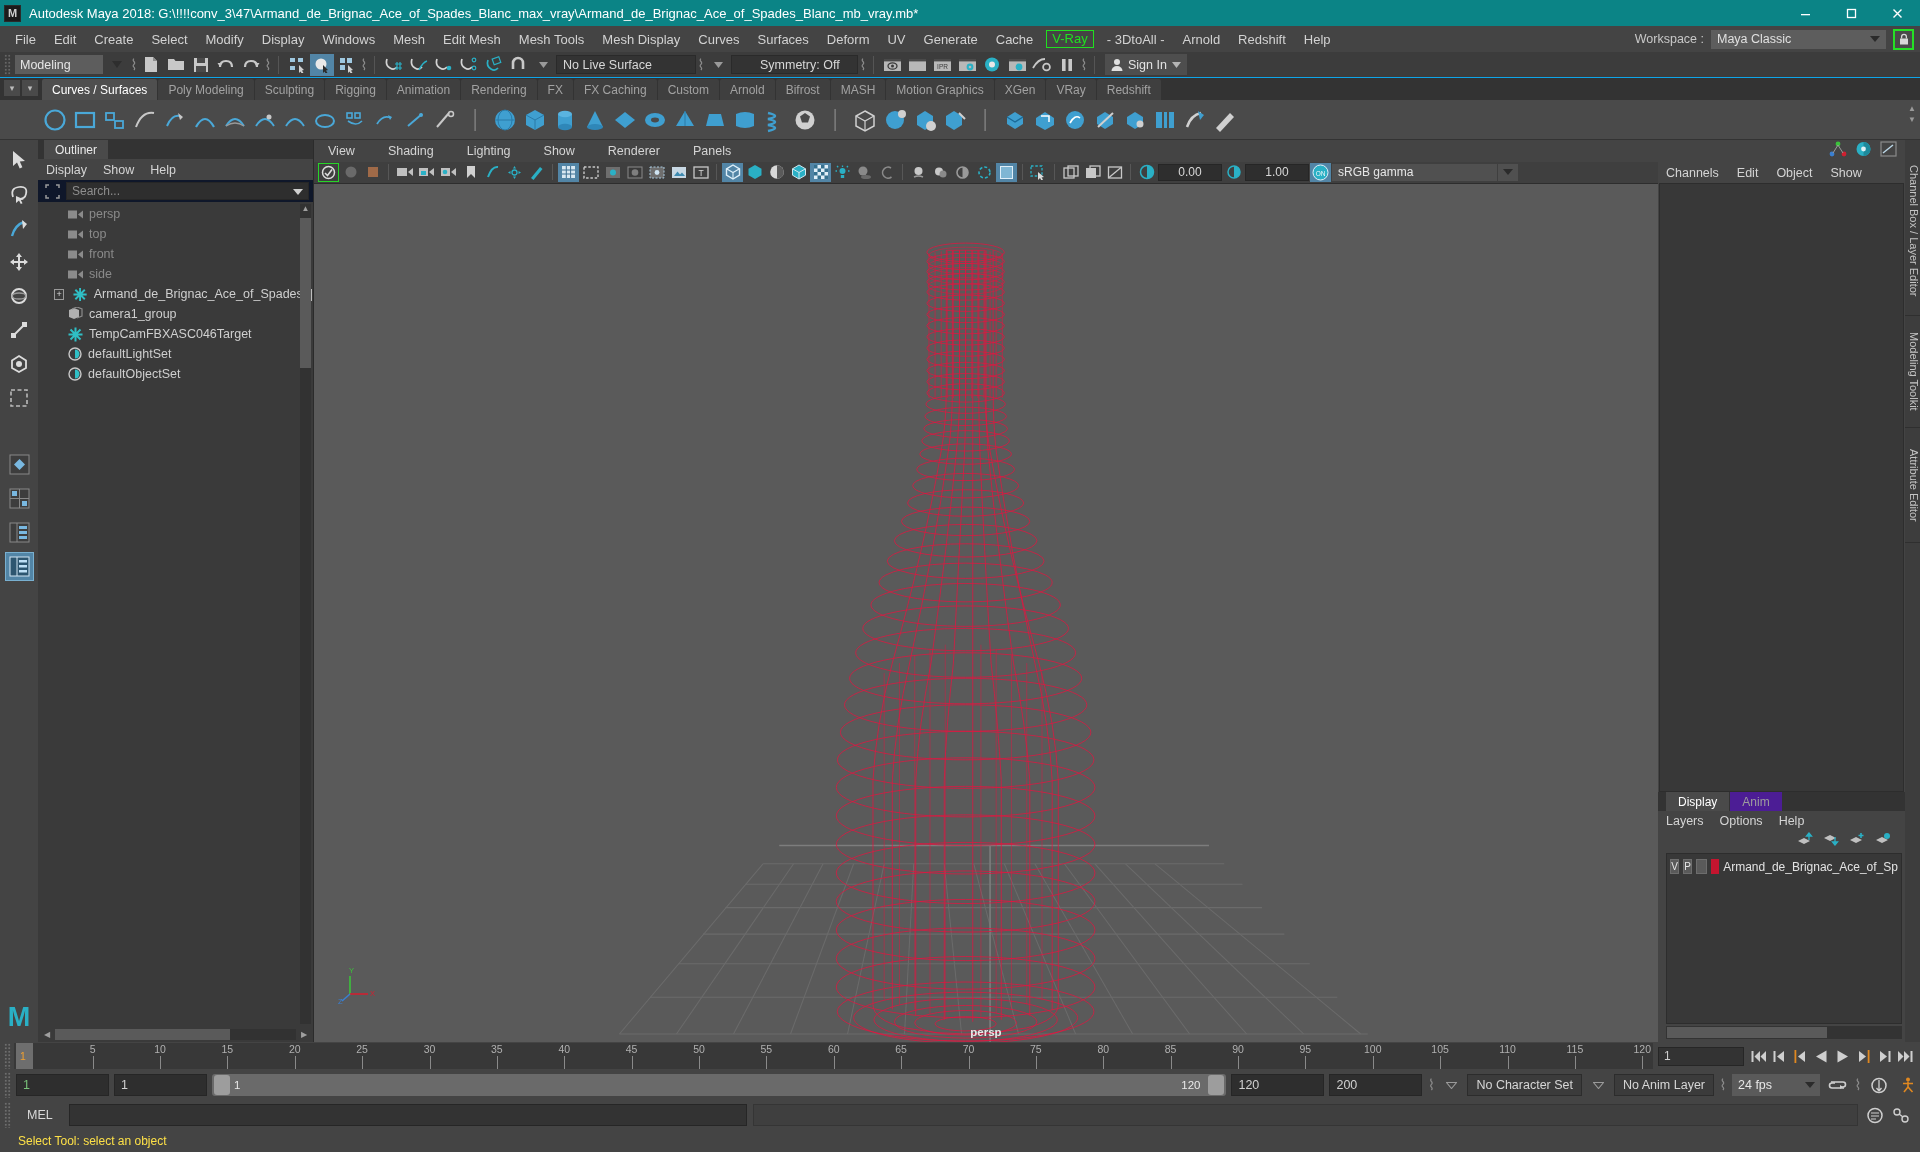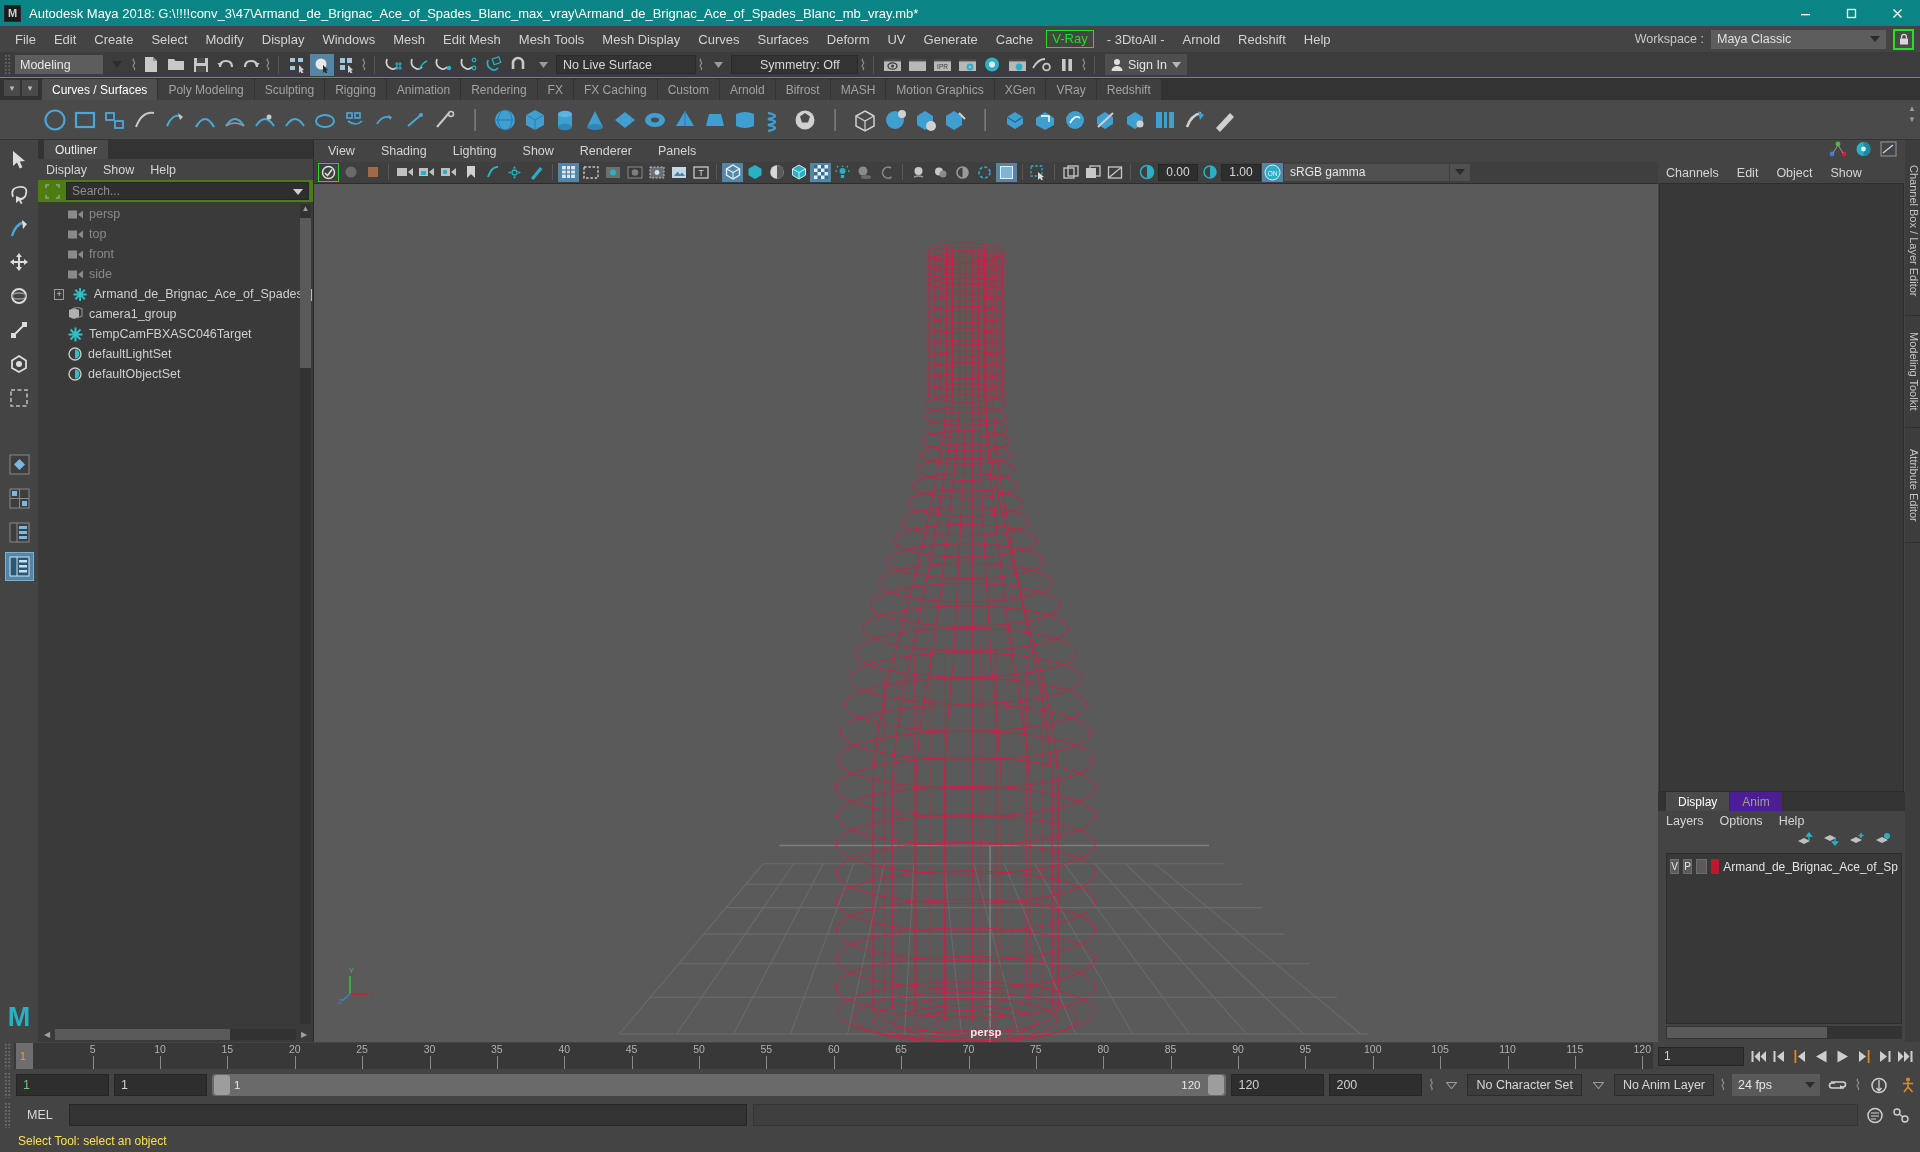--- a/index.html
+++ b/index.html
@@ -130,21 +130,21 @@
   .outliner {
     width:276px; flex:0 0 276px; background:#3a3a3a; display:flex; flex-direction:column;
     border-right:1px solid #2b2b2b;
   }
   .panel-tabrow { height:19px; background:#333333; display:flex; align-items:flex-end; padding-left:6px; }
   .panel-tab {
     background:#4a4a4a; color:#e8e8e8; font-size:12px; padding:2px 11px 2px 11px; height:19px;
     display:flex; align-items:center;
   }
   .panel-menubar { height:21px; background:#444444; display:flex; align-items:center; padding-left:8px; gap:16px; font-size:12.5px; color:#d4d4d4;}
-  .outl-searchrow { height:22px; background:#4d7c0f; display:flex; align-items:center; gap:4px; padding:0 4px; }
+  .outl-searchrow { height:22px; background:#0f172a; display:flex; align-items:center; gap:4px; padding:0 4px; }
   .outl-searchbox {
     flex:1; height:18px; background:#2e2e2e; border:1px solid #262626; display:flex; align-items:center;
     padding:0 5px; font-size:12px; color:#8e8e8e; position:relative;
   }
   .outl-searchbox .arrow { position:absolute; right:5px; top:6px; border-left:5px solid transparent; border-right:5px solid transparent; border-top:6px solid #d0d0d0;}
   .outl-list { flex:1; background:#3a3a3a; overflow:hidden; position:relative; padding-top:2px; }
   .ol-row { height:20px; display:flex; align-items:center; font-size:12.5px; padding-left:16px; gap:6px; white-space:nowrap;}
   .ol-row .expand { width:11px; height:11px; border:1px solid #9a9a9a; color:#d8d8d8; font-size:9px;
       display:flex; align-items:center; justify-content:center; margin-left:-14px; margin-right:3px;}
   .ol-name { color:#cfcfcf; }
@@ -154,28 +154,28 @@
   }
   .ol-vscroll .thumb { position:absolute; top:14px; left:0; width:11px; height:150px; background:#5a5a5a; }
   .ol-vscroll .up { position:absolute; top:0; left:1px; width:9px; text-align:center; color:#9f9f9f; font-size:8px;}
   .outl-hscroll { height:16px; background:#3a3a3a; display:flex; align-items:center; padding:0 4px; gap:3px; }
   .outl-hscroll .track { flex:1; height:11px; background:#323232; position:relative;}
   .outl-hscroll .thumb { position:absolute; left:0; top:0; width:175px; height:11px; background:#5a5a5a;}
   .hs-arrow { color:#9f9f9f; font-size:8px; width:10px; text-align:center;}
 
   
   .viewwrap { flex:1 1 auto; display:flex; flex-direction:column; min-width:0; background:#444; }
-  .view-menubar { height:22px; background:#444444; display:flex; align-items:center; padding-left:14px; gap:26px; font-size:12.5px; color:#d4d4d4;}
+  .view-menubar { height:22px; background:#444444; display:flex; align-items:center; padding-left:14px; gap:33px; font-size:12.5px; color:#d4d4d4;}
   .view-toolbar { height:22px; background:#3f3f3f; display:flex; align-items:center; padding-left:4px; gap:1px; border-bottom:1px solid #2d2d2d;}
   .vi { width:21px; height:19px; display:flex; align-items:center; justify-content:center; color:#c0c0c0;}
   .vi.on { background:#5285a6; }
   .vi.teal { color:#2ab0c5; }
   .vi.greenbox { border:1px solid #27d527; }
   .vsep { width:1px; height:16px; background:#575757; margin:0 4px; }
-  .vnum { width:40px; height:17px; background:#2e2e2e; border:1px solid #262626; color:#d8d8d8; font-size:12px; display:flex; align-items:center; justify-content:center;}
+  .vnum { width:64px; height:17px; background:#2e2e2e; border:1px solid #262626; color:#d8d8d8; font-size:12px; display:flex; align-items:center; justify-content:center;}
   .vgamma { width:165px; height:17px; background:#505050; color:#e6e6e6; font-size:12px; display:flex; align-items:center; padding-left:6px;}
   .vgamma-arrow { width:20px; height:17px; background:#505050; display:flex; align-items:center; justify-content:center; }
 
   .viewport {
     flex:1 1 auto; position:relative; background:#5a5a5a; overflow:hidden;
   }
   .vp-label {
     position:absolute; bottom:4px; left:0; right:0; text-align:center; color:#e8e8e8;
     font-size:11.5px; font-weight:bold;
   }

